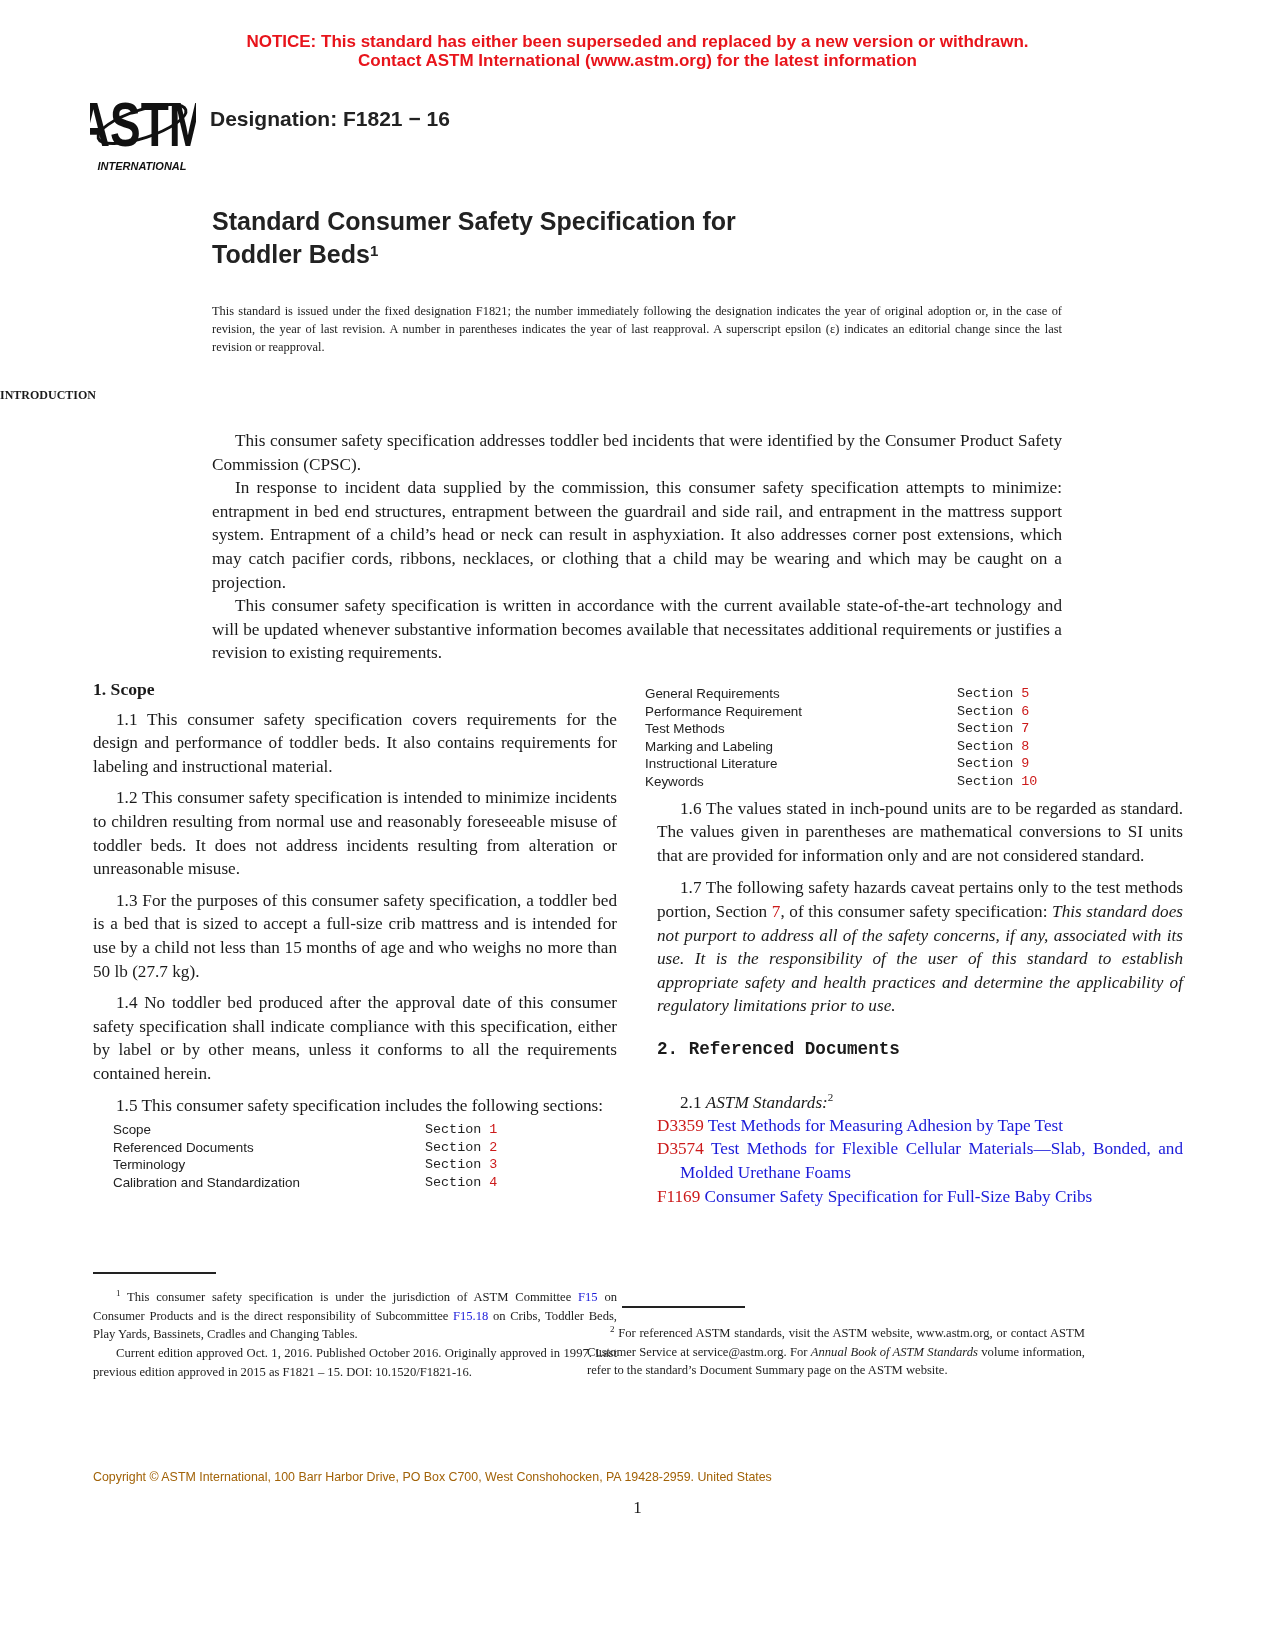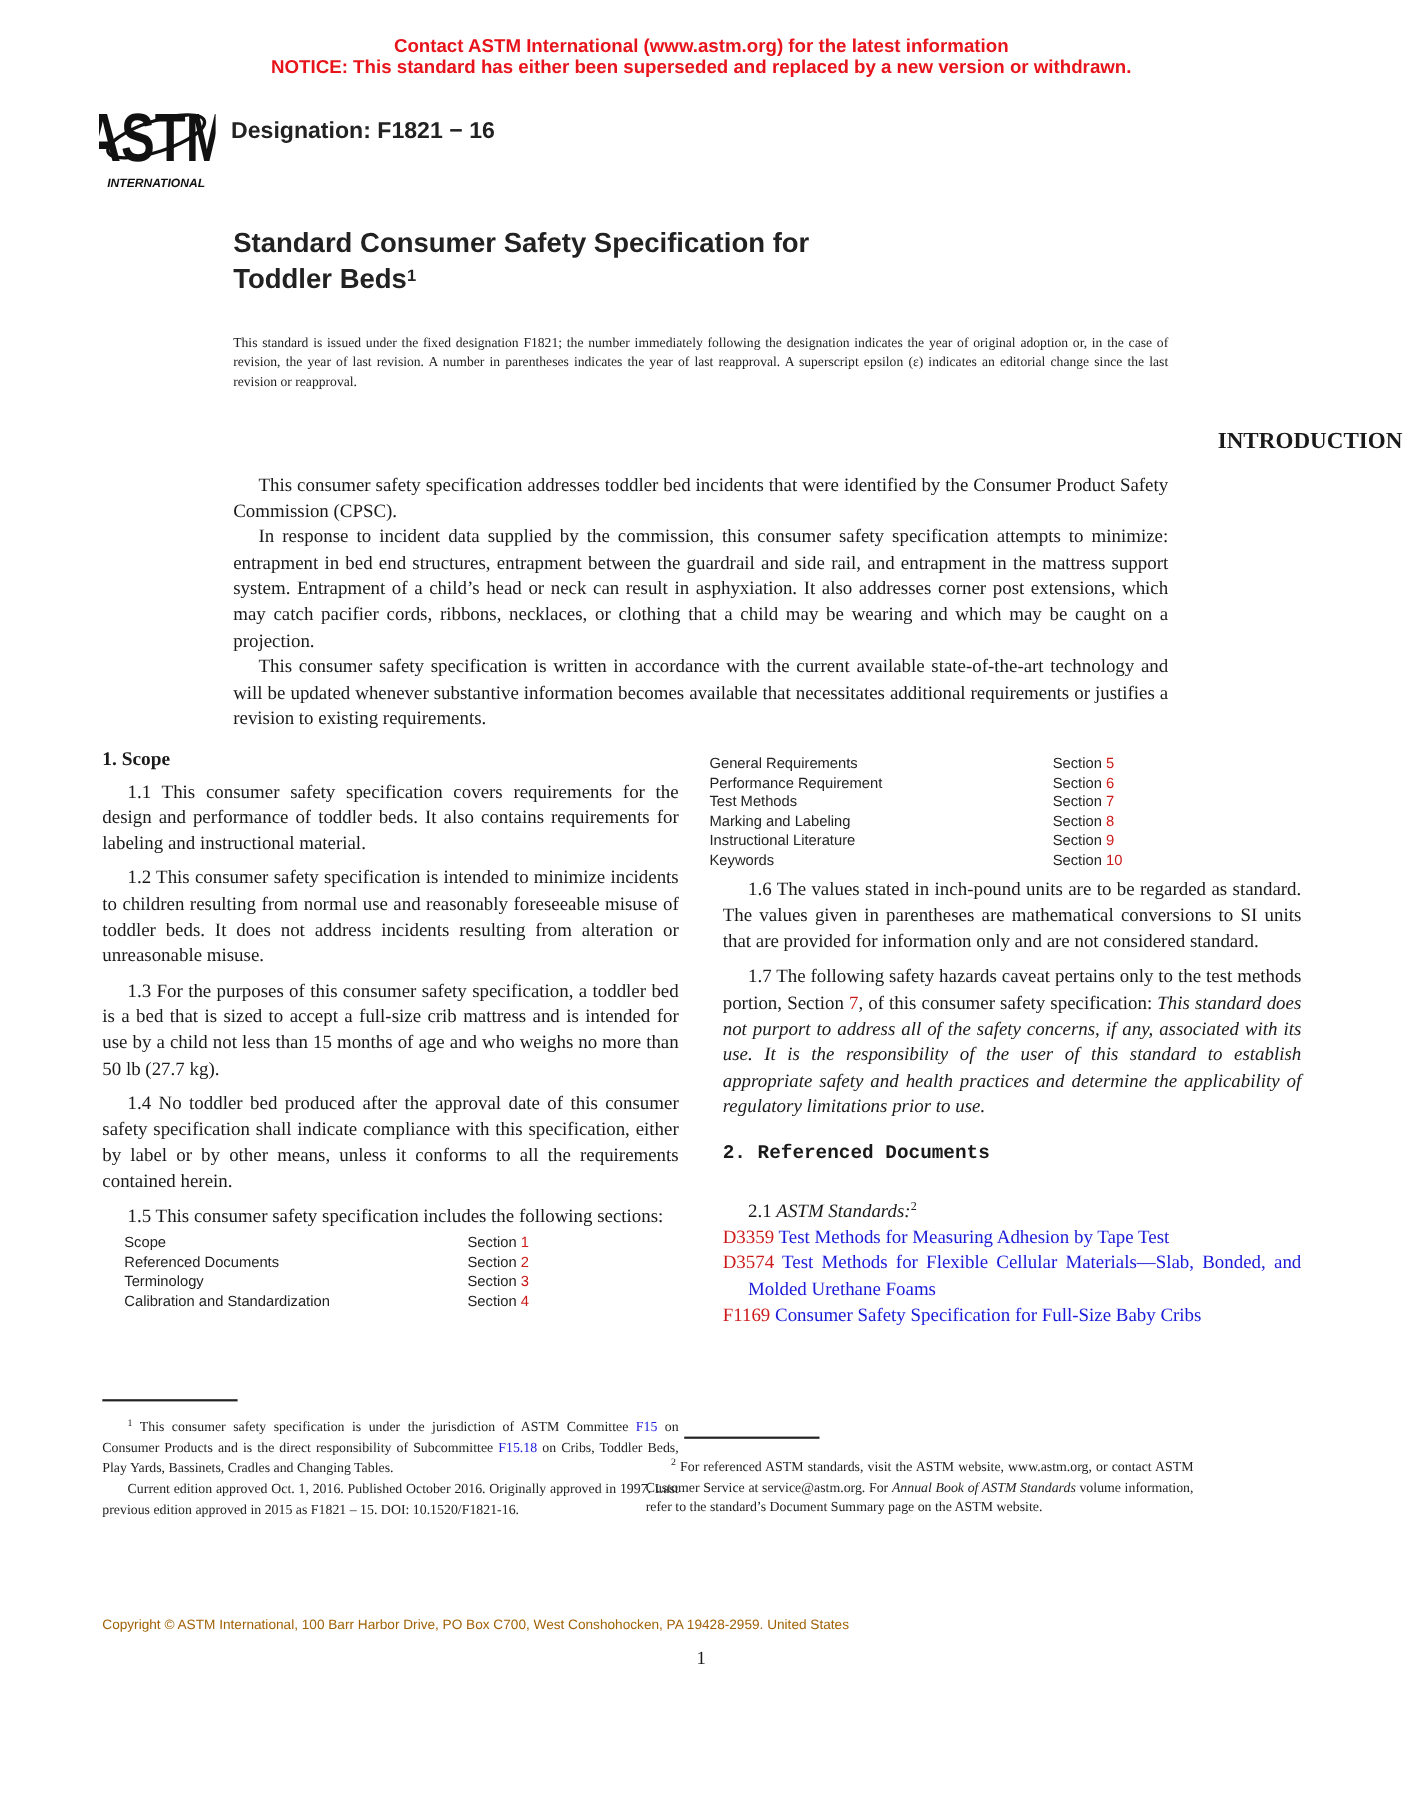--- a/index.html
+++ b/index.html
@@ -13,50 +13,50 @@
   .notice { left: 0; width: 1275px; top: 32px; text-align: center; font-weight: bold; font-size: 17px; line-height: 19px; color: #e8141b; }
 
   .logo { left: 90px; top: 84px; width: 106px; height: 90px; }
   .designation { left: 210px; top: 107px; font-size: 21px; font-weight: bold; color: #222; }
 
   .title { left: 212px; top: 205px; font-size: 25px; font-weight: bold; line-height: 33px; color: #222; }
   .title sup { font-size: 15px; vertical-align: top; position: relative; top: -4px; }
 
   .issue { left: 212px; top: 302px; width: 850px; font-size: 12.4px; line-height: 18px; text-align: justify; color: #222; }
 
-  .intro-h { left: 0; width: 1275px; top: 388px; text-align: right; font-weight: bold; font-size: 21px; }
+  .intro-h { left: 0; width: 1275px; top: 388px; text-align: left; font-weight: bold; font-size: 12px; }
   .intro { left: 212px; top: 429px; width: 850px; font-size: 17.2px; line-height: 23.6px; text-align: justify; }
   .intro p { margin: 0; text-indent: 23px; }
   .colL { left: 93px; width: 524px; }
   .colR { left: 657px; width: 526px; }
 
   .sec-h { font-weight: bold; font-size: 17.6px; }
   .para { text-align: justify; text-indent: 23px; margin: 0; }
 
   .toc { font-size: 13.4px; line-height: 17.6px; color: #222; }
   .toc .row { position: relative; height: 17.6px; }
   .toc .lbl { position: absolute; left: 0; }
-  .toc .val { position: absolute; }
+  .toc .val { position: absolute; font-family: Liberation Mono, monospace; }
 
   .rule { height: 2px; background: #222; width: 123px; }
   .foot { font-size: 12.6px; line-height: 18.6px; text-align: justify; color: #222; }
   .foot p { margin: 0; text-indent: 23px; }
   .foot sup { font-size: 9px; }
 
   .ref { font-size: 17.2px; line-height: 23.6px; padding-left: 23px; text-indent: -23px; text-align: justify; }
 
   .copyright { left: 93px; top: 1470px; font-size: 12.4px; color: #a16207; }
   .pageno { left: 0; width: 1275px; top: 1498px; text-align: center; font-size: 17px; }
 </style>
 </head>
 <body>
 
 <div class="abs notice sans">
+  <div>NOTICE: This standard has either been superseded and replaced by a new version or withdrawn.</div>
   <div>Contact ASTM International (www.astm.org) for the latest information</div>
-  <div>NOTICE: This standard has either been superseded and replaced by a new version or withdrawn.</div>
 </div>
 
 <div class="abs logo">
   <svg width="106" height="90" viewBox="0 0 106 90">
     <ellipse cx="52" cy="40" rx="46" ry="14" fill="none" stroke="#111" stroke-width="3" transform="rotate(-18 52 40)"></ellipse>
     <text x="52" y="62" text-anchor="middle" font-family="Liberation Sans, sans-serif" font-weight="bold" font-size="46" fill="#111" transform="scale(1,1.35) translate(0,-16)">ASTM</text>
     <text x="52" y="86" text-anchor="middle" font-family="Liberation Sans, sans-serif" font-style="italic" font-weight="bold" font-size="11" fill="#111">INTERNATIONAL</text>
   </svg>
 </div>
 <div class="abs designation sans">Designation: F1821 − 16</div>

